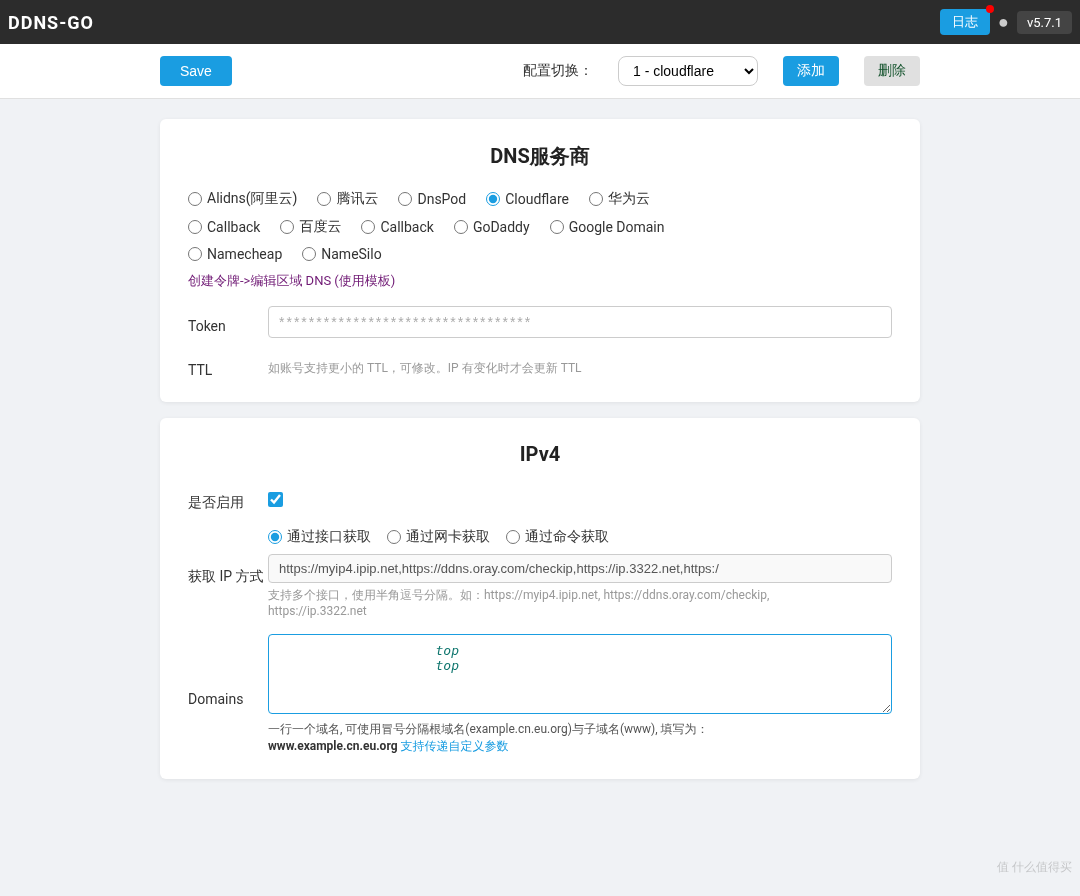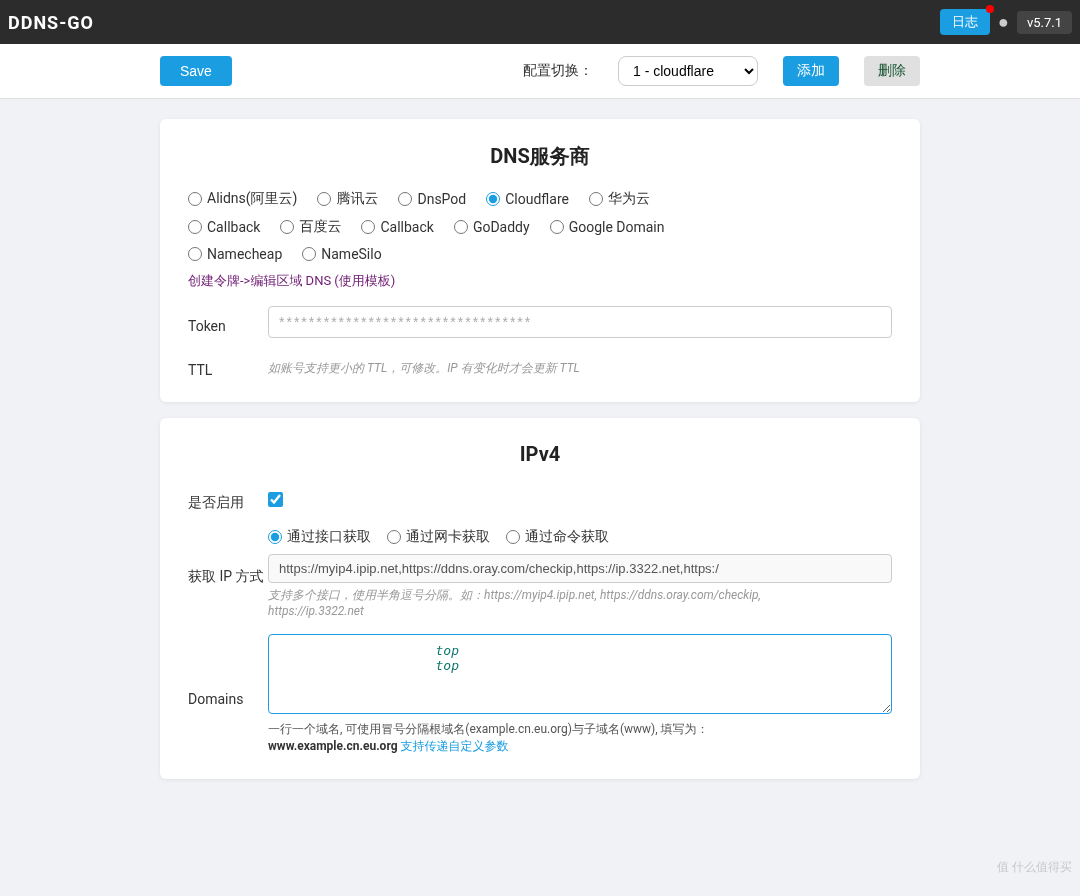--- a/index.html
+++ b/index.html
@@ -195,21 +195,20 @@
       border-radius: 4px;
       padding: 7px 10px;
       font-size: 14px;
       background: #fff;
       appearance: auto;
     }
     .form-hint {
       font-size: 12px;
       color: #999;
       margin-top: 4px;
-      font-style: italic;
     }
 
     
     .checkbox-row {
       display: flex;
       align-items: center;
       gap: 8px;
     }
     .checkbox-row input[type="checkbox"] {
       accent-color: #1a9de1;

